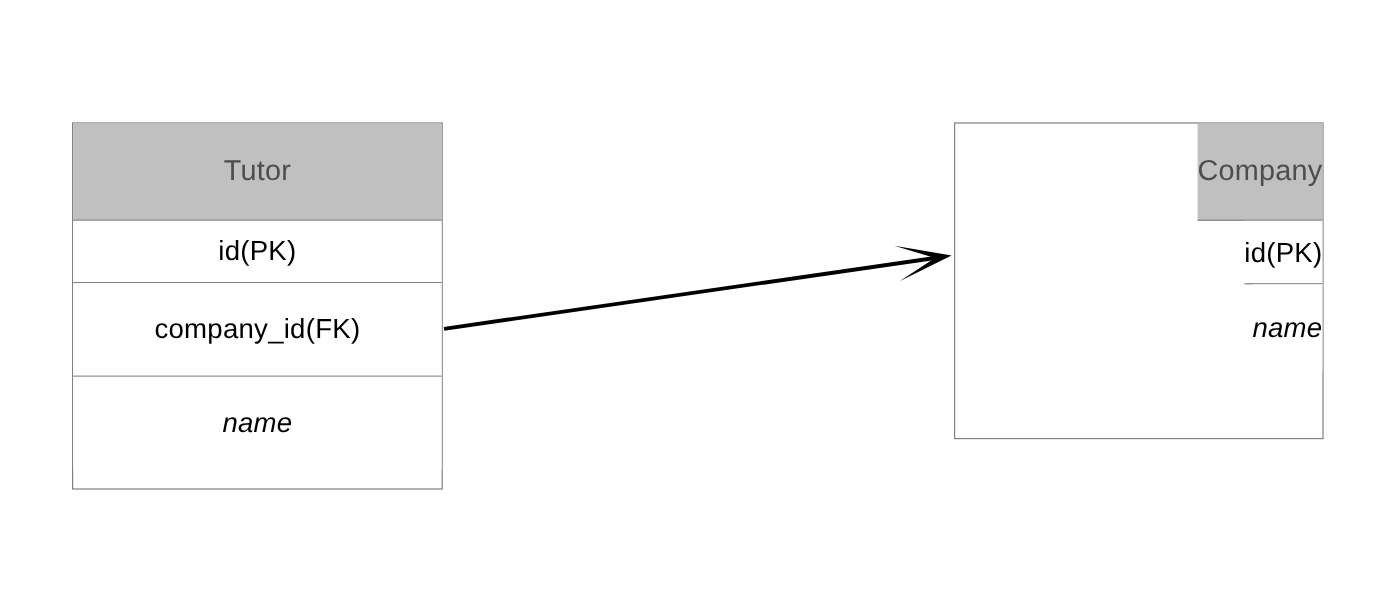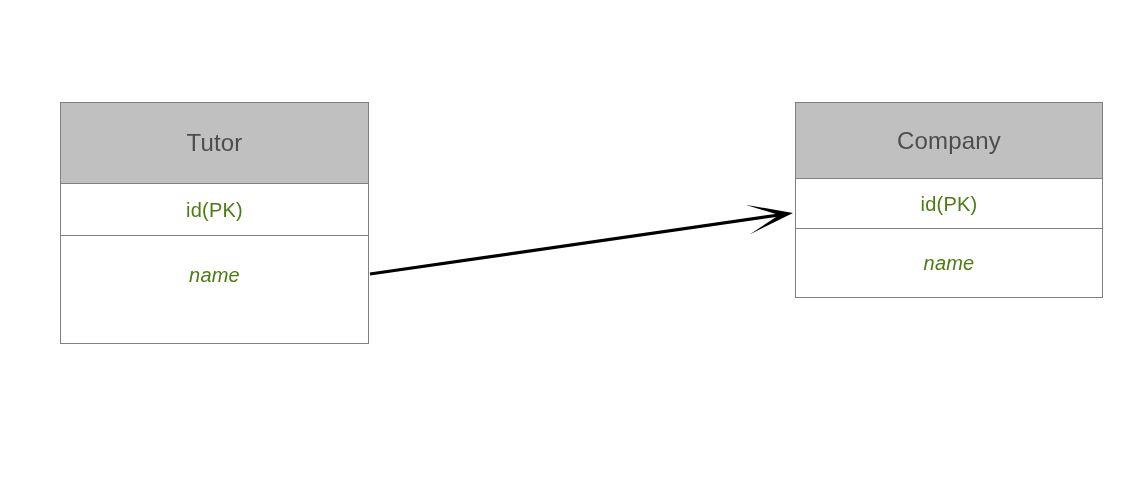--- a/index.html
+++ b/index.html
@@ -39,49 +39,50 @@
     letter-spacing: 0.2px;
     white-space: nowrap;
   }
   .entity-row {
     box-sizing: border-box;
     background: #ffffff;
     border-bottom: 1px solid #808080;
     display: flex;
     align-items: center;
     justify-content: center;
-    color: #4d7c0f;
-    font-size: 20px;
+    color: #000000;
+    font-size: 23px;
     line-height: 1;
     letter-spacing: 0.2px;
     white-space: nowrap;
   }
   .entity-row:last-child {
     border-bottom: none;
     font-style: italic;
   }
 
   
   #tutor-entity {
     left: 60px;
     top: 102px;
     width: 309px;
-    height: 242px;
+    height: 306px;
   }
   #tutor-entity .entity-header { height: 81px; }
   #tutor-entity .r0 { height: 52px; }
   #tutor-entity .r1 { height: 78px; }
   #tutor-entity .r2 { height: 77px; }
 
   
   #company-entity {
     left: 795px;
     top: 102px;
     width: 308px;
-    height: 196px;
+    height: 264px;
+    align-items: flex-end;
   }
   #company-entity .entity-header { height: 81px; }
   #company-entity .r0 { height: 53px; }
   #company-entity .r1 { height: 72px; }
 
   
   #connector-layer {
     position: absolute;
     left: 0;
     top: 0;
@@ -91,20 +92,21 @@
   }
 </style>
 </head>
 <body>
 
 <div id="canvas">
 
   <div class="entity" id="tutor-entity">
     <div class="entity-header">Tutor</div>
     <div class="entity-row r0">id(PK)</div>
+    <div class="entity-row r1">company_id(FK)</div>
     <div class="entity-row r2">name</div>
   </div>
 
   <div class="entity" id="company-entity">
     <div class="entity-header">Company</div>
     <div class="entity-row r0">id(PK)</div>
     <div class="entity-row r1">name</div>
   </div>
 
   <svg id="connector-layer" viewBox="0 0 1144 504">

